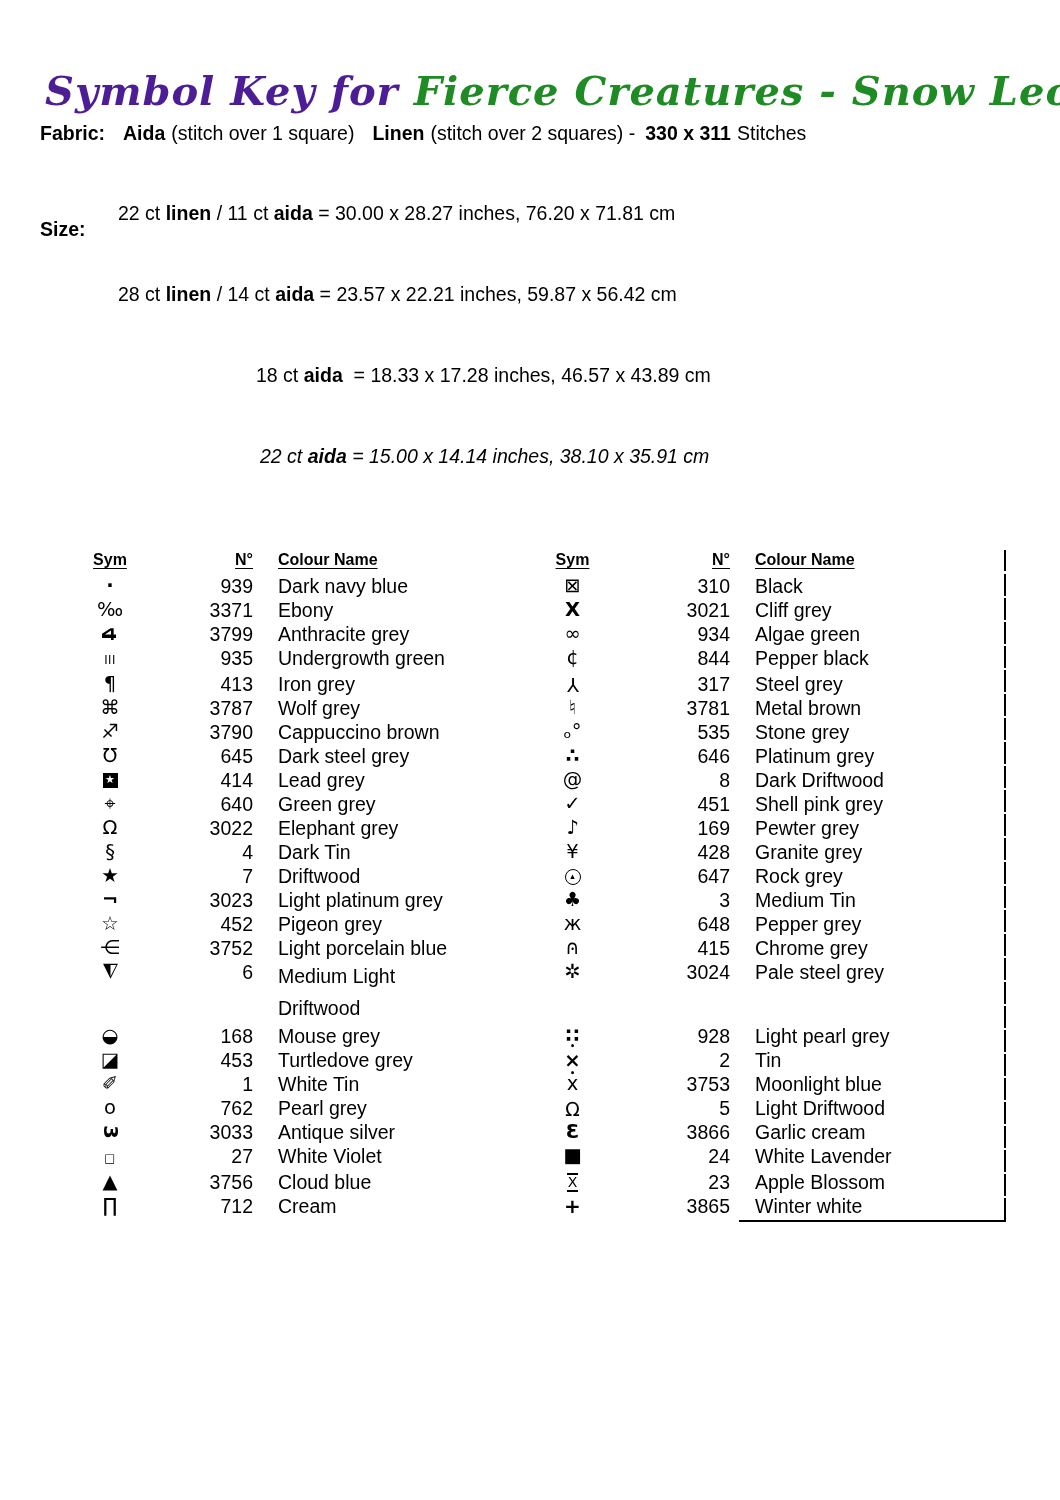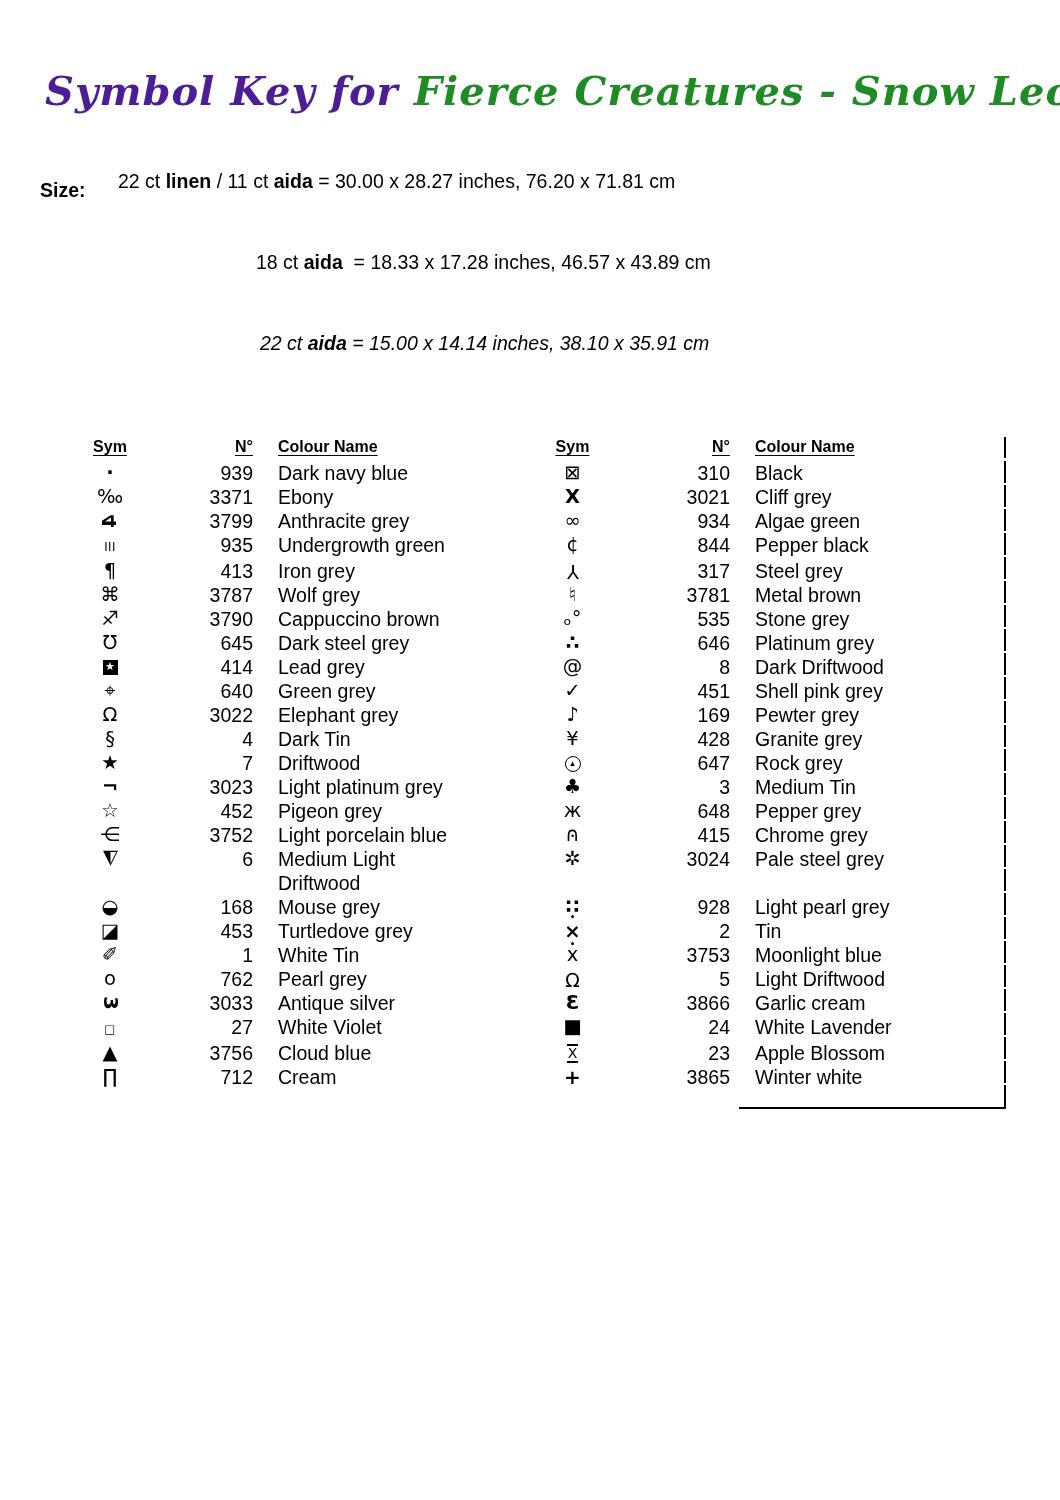--- a/index.html
+++ b/index.html
@@ -15,37 +15,37 @@
   }
   .t-black{color:#4c1d95;}
   .t-green{color:#1f8b24;}
   .fabric-line{margin-top:6px;font-size:19.5px;line-height:26px;white-space:pre-wrap;}
   .b{font-weight:bold;}
   .mr-lg{margin-right:18px;}
   .mr-md{margin-right:10px;}
   .mr-sm{margin-right:6px;}
   .size-block{font-size:19.5px;line-height:27px;white-space:pre-wrap;}
   .size-row{position:relative;}
-  .size-label{position:absolute;left:0;top:9px;font-weight:bold;}
+  .size-label{position:absolute;left:0;top:16px;font-weight:bold;}
   .ind1{padding-left:78px;}
   .ind2{padding-left:216px;}
   .ind3{padding-left:220px;font-style:italic;}
   .key-area{position:relative;margin-left:35px;margin-top:24px;width:929px;}
   table.keytable{border-collapse:collapse;table-layout:fixed;width:927px;}
   .keytable th{
     font-size:16px;font-weight:bold;text-decoration:underline;text-underline-offset:3px;
     height:26px;padding:0;vertical-align:top;line-height:24px;
   }
   .keytable td{padding:0;height:24px;line-height:24px;vertical-align:top;font-size:19.5px;}
   th.h-sym{text-align:center;}
   th.h-num,.num-cell{text-align:right;}
   th.h-name,.name-cell{text-align:left;padding-left:25px !important;}
   .sym-cell{text-align:center;font-family:"DejaVu Sans",sans-serif;font-size:16px;}
   .sym{display:inline;}
-  .wrapname{display:inline-block;width:138px;line-height:24px;vertical-align:top;}
+  .wrapname{display:inline-block;width:138px;line-height:32px;vertical-align:top;}
   
   .s-bold{font-weight:bold;}
   .s-big{font-size:20px;}
   .s-sm{font-size:11.5px;letter-spacing:.5px;}
   .s-inv{display:inline-block;background:#000;color:#fff;font-size:11px;line-height:14px;width:15px;height:15px;text-align:center;vertical-align:middle;}
   .s-rot90{display:inline-block;transform:rotate(90deg);}
   .s-rot180{display:inline-block;transform:rotate(180deg);}
   .s-flipx{display:inline-block;transform:scaleX(-1);font-weight:bold;}
   .s-rot4{display:inline-block;transform:scaleX(-1) rotate(90deg);font-weight:bold;}
   .s-circ{display:inline-block;width:16px;height:16px;border:1.5px solid #000;border-radius:50%;line-height:12px;font-size:9px;text-align:center;box-sizing:border-box;vertical-align:middle;}
@@ -59,23 +59,25 @@
     background:repeating-linear-gradient(180deg,#000 0 21.5px,#fff 21.5px 24px);}
   .bline{position:absolute;top:672px;right:-2px;width:267px;height:2px;background:#000;}
 </style>
 </head>
 <body>
 
 <div class="page">
 
   <h1 class="title"><span class="t-black">Symbol Key for </span><span class="t-green">Fierce Creatures - Snow Leopard (small)</span></h1>
 
+  <div class="fabric-line"><span class="b mr-lg">Fabric:</span><span class="b mr-sm">Aida</span><span class="mr-lg">(stitch over 1 square)</span><span class="b mr-sm">Linen</span><span class="mr-md">(stitch over 2 squares) -</span><span class="b mr-sm">330 x 311</span><span>Stitches</span></div>
 
   <div class="size-block">
     <div class="size-row ind1"><span class="size-label">Size:</span><span>22 ct </span><span class="b">linen</span><span> / 11 ct </span><span class="b">aida</span><span> = 30.00 x 28.27 inches, 76.20 x 71.81 cm</span></div>
+    <div class="size-row ind1"><span>28 ct </span><span class="b">linen</span><span> / 14 ct </span><span class="b">aida</span><span> = 23.57 x 22.21 inches, 59.87 x 56.42 cm</span></div>
     <div class="size-row ind2"><span>18 ct </span><span class="b">aida</span><span>  = 18.33 x 17.28 inches, 46.57 x 43.89 cm</span></div>
     <div class="size-row ind3"><span>22 ct </span><span class="b">aida</span><span> = 15.00 x 14.14 inches, 38.10 x 35.91 cm</span></div>
   </div>
 
   <div class="key-area">
     <table class="keytable">
       <colgroup>
         <col style="width:70px">
           <col style="width:108px">
           <col style="width:272px">

